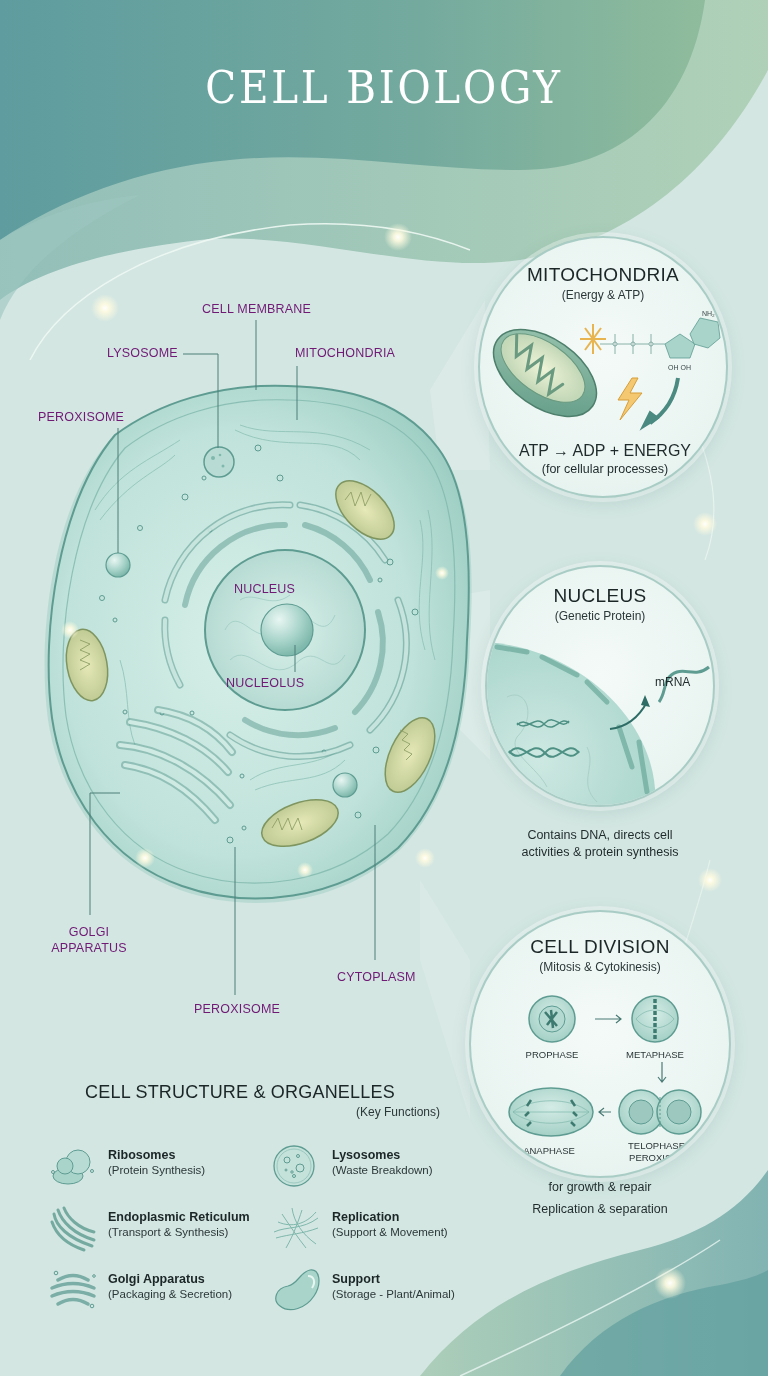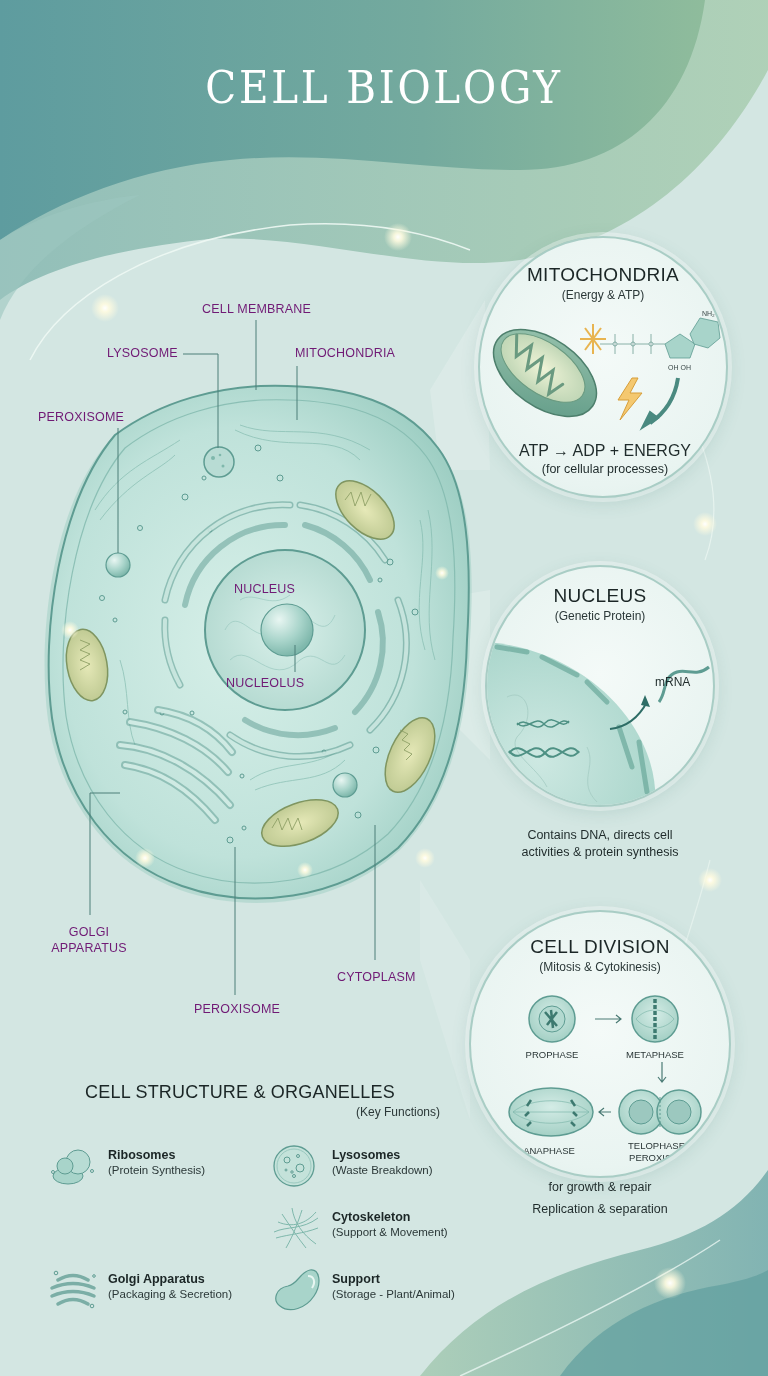--- a/index.html
+++ b/index.html
@@ -436,33 +436,45 @@
           <circle cx="20" cy="30" r="1.2"></circle>
           <circle cx="26" cy="14" r="1.5"></circle>
           <circle cx="14" cy="28" r="1"></circle>
           <circle cx="22" cy="34" r="1.5"></circle>
         </g>
     </svg>
     <span class="org-name">Lysosomes</span>
     <span class="org-func">(Waste Breakdown)</span>
   </div>
 
+  <div class="org-item" style="left:48px;top:1204px;">
+    <svg class="org-icon" viewBox="0 0 50 48">
+      <g fill="none" stroke="#5e9c92" stroke-width="3" stroke-linecap="round" opacity="0.8">
+        <path d="M6 10 C8 22 20 34 44 42"></path>
+          <path d="M10 6 C14 18 26 30 46 36"></path>
+          <path d="M16 4 C20 14 30 24 46 28"></path>
+          <path d="M4 18 C8 30 18 40 36 46"></path>
+      </g>
+    </svg>
+    <span class="org-name">Endoplasmic Reticulum</span>
+    <span class="org-func">(Transport &amp; Synthesis)</span>
+  </div>
 
   <div class="org-item" style="left:272px;top:1204px;">
     <svg class="org-icon" viewBox="0 0 50 48">
       <g fill="none" stroke="#7fb8ac" stroke-width="1">
         <path d="M2 28 C15 22 30 26 46 14"></path>
           <path d="M4 34 C18 30 30 30 46 24"></path>
           <path d="M10 10 C18 22 26 34 34 44"></path>
         <path d="M20 4 C22 18 30 30 44 40"></path>
           <path d="M6 18 C20 24 34 20 44 8"></path>
           <path d="M30 6 C26 18 22 30 14 44"></path>
       </g>
     </svg>
-    <span class="org-name">Cytoskeleton</span>
+    <span class="org-name">Replication</span>
     <span class="org-func">(Support &amp; Movement)</span>
   </div>
 
   <div class="org-item" style="left:48px;top:1266px;">
     <svg class="org-icon" viewBox="0 0 50 48">
       <g fill="none" stroke="#5e9c92" stroke-width="3.5" stroke-linecap="round" opacity="0.75">
         <path d="M10 14 C20 8 30 8 40 14"></path>
           <path d="M4 22 C18 16 32 16 46 22"></path>
           <path d="M4 30 C18 24 32 24 46 30"></path>
           <path d="M10 38 C20 32 30 32 40 38"></path>

